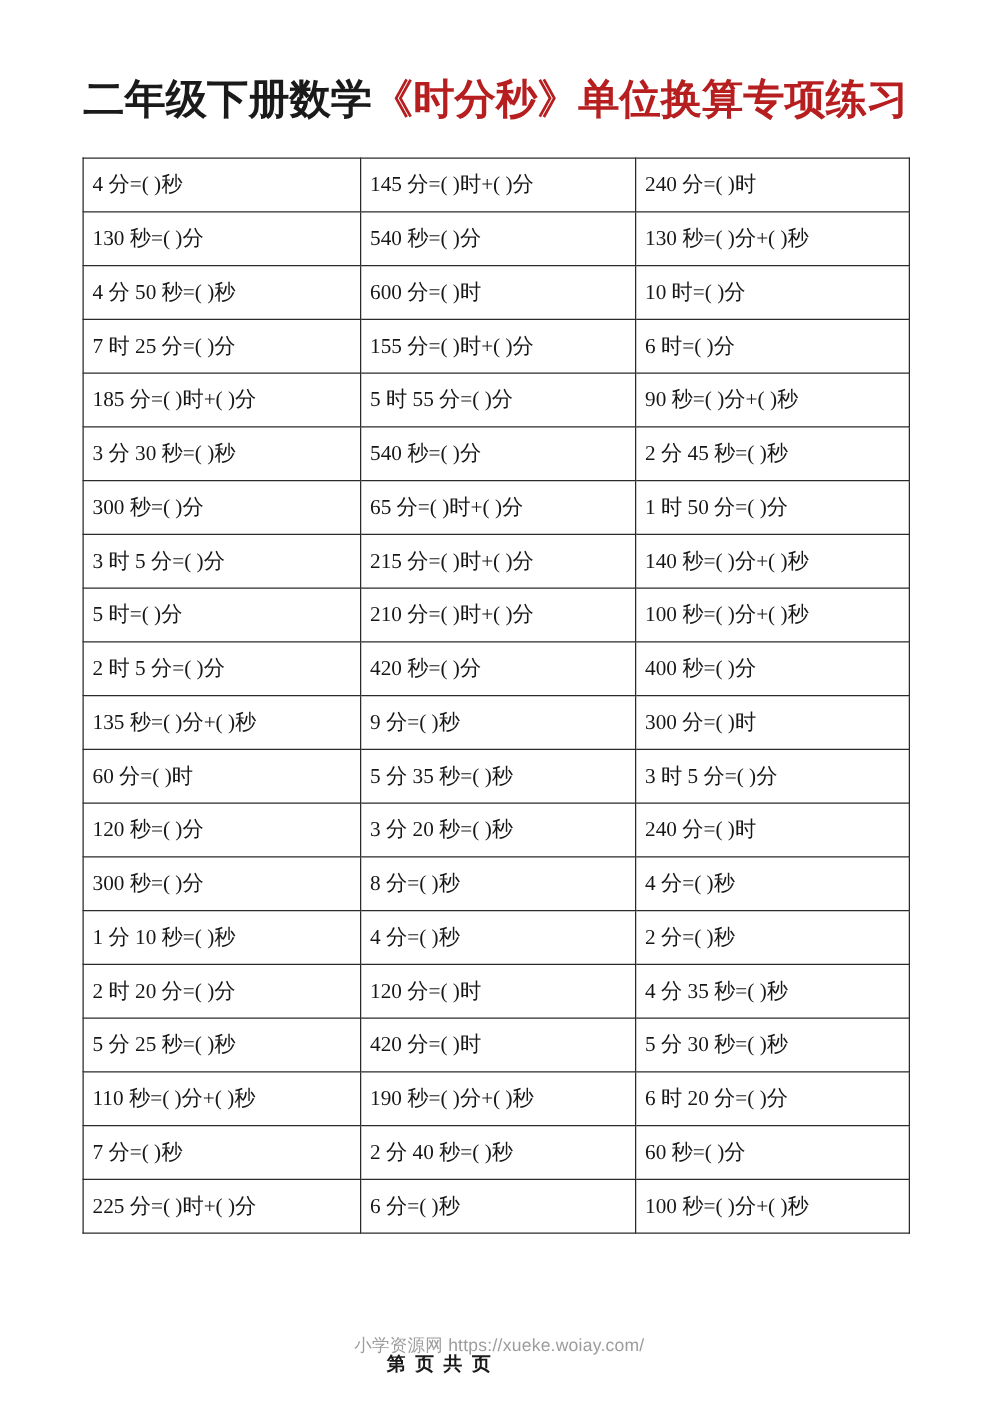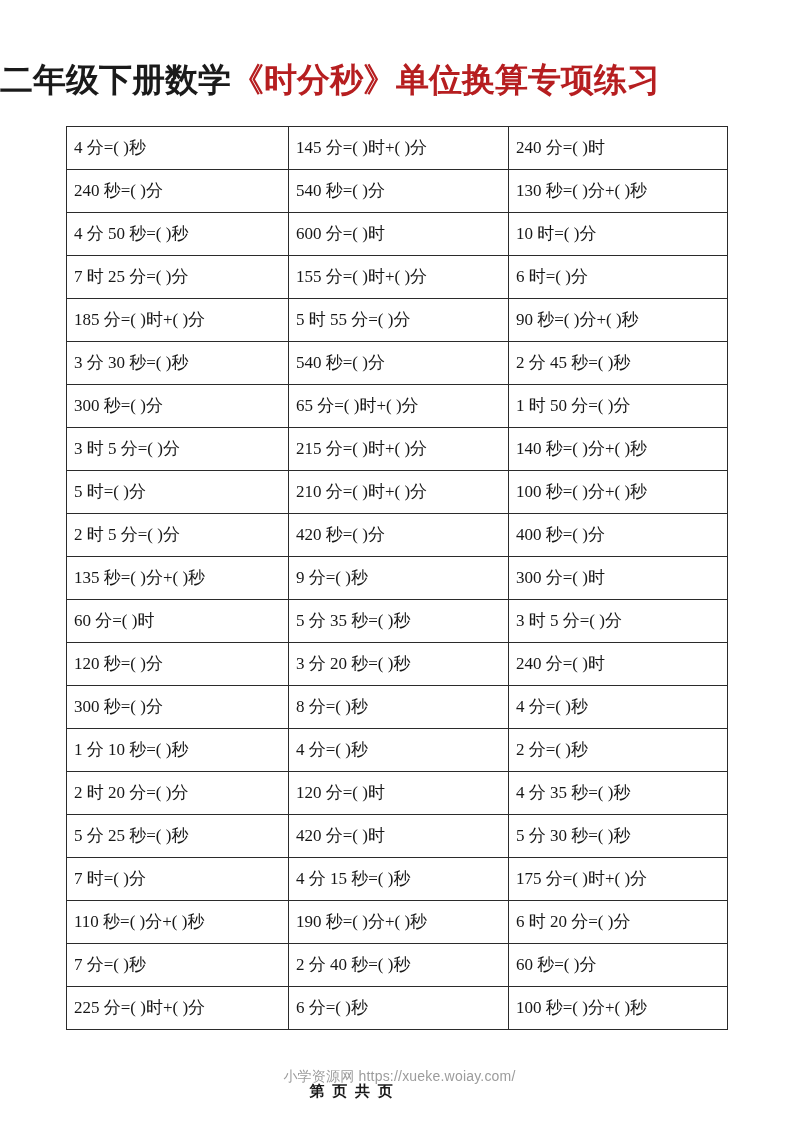--- a/index.html
+++ b/index.html
@@ -22,21 +22,21 @@
     width: 793px;
     height: 1122px;
   }
 
   
   .title {
     position: absolute;
     left: 0;
     top: 58px;
     width: 793px;
-    text-align: left;
+    text-align: center;
     font-family: "Liberation Serif", "DejaVu Serif", serif;
     font-size: 33px;
     font-weight: bold;
     line-height: 44px;
     white-space: nowrap;
     letter-spacing: 0px;
   }
   .title .t-black {
     color: #1a1a1a;
   }
@@ -112,21 +112,21 @@
       <col class="c2">
       <col class="c3">
     </colgroup>
     <tbody>
         <tr>
           <td>4 分=(    )秒</td>
           <td>145 分=(   )时+(    )分</td>
           <td>240 分=(    )时</td>
         </tr>
         <tr>
-          <td>240 秒=(    )分</td>
+          <td>130 秒=(    )分</td>
           <td>540 秒=(    )分</td>
           <td>130 秒=(   )分+(    )秒</td>
         </tr>
         <tr>
           <td>4 分 50 秒=(    )秒</td>
           <td>600 分=(    )时</td>
           <td>10 时=(    )分</td>
         </tr>
         <tr>
           <td>7 时 25 分=(    )分</td>
@@ -192,25 +192,20 @@
           <td>2 时 20 分=(    )分</td>
           <td>120 分=(    )时</td>
           <td>4 分 35 秒=(    )秒</td>
         </tr>
         <tr>
           <td>5 分 25 秒=(    )秒</td>
           <td>420 分=(    )时</td>
           <td>5 分 30 秒=(    )秒</td>
         </tr>
         <tr>
-          <td>7 时=(    )分</td>
-          <td>4 分 15 秒=(    )秒</td>
-          <td>175 分=(   )时+(    )分</td>
-        </tr>
-        <tr>
           <td>110 秒=(   )分+(    )秒</td>
           <td>190 秒=(   )分+(    )秒</td>
           <td>6 时 20 分=(    )分</td>
         </tr>
         <tr>
           <td>7 分=(    )秒</td>
           <td>2 分 40 秒=(    )秒</td>
           <td>60 秒=(    )分</td>
         </tr>
         <tr>

